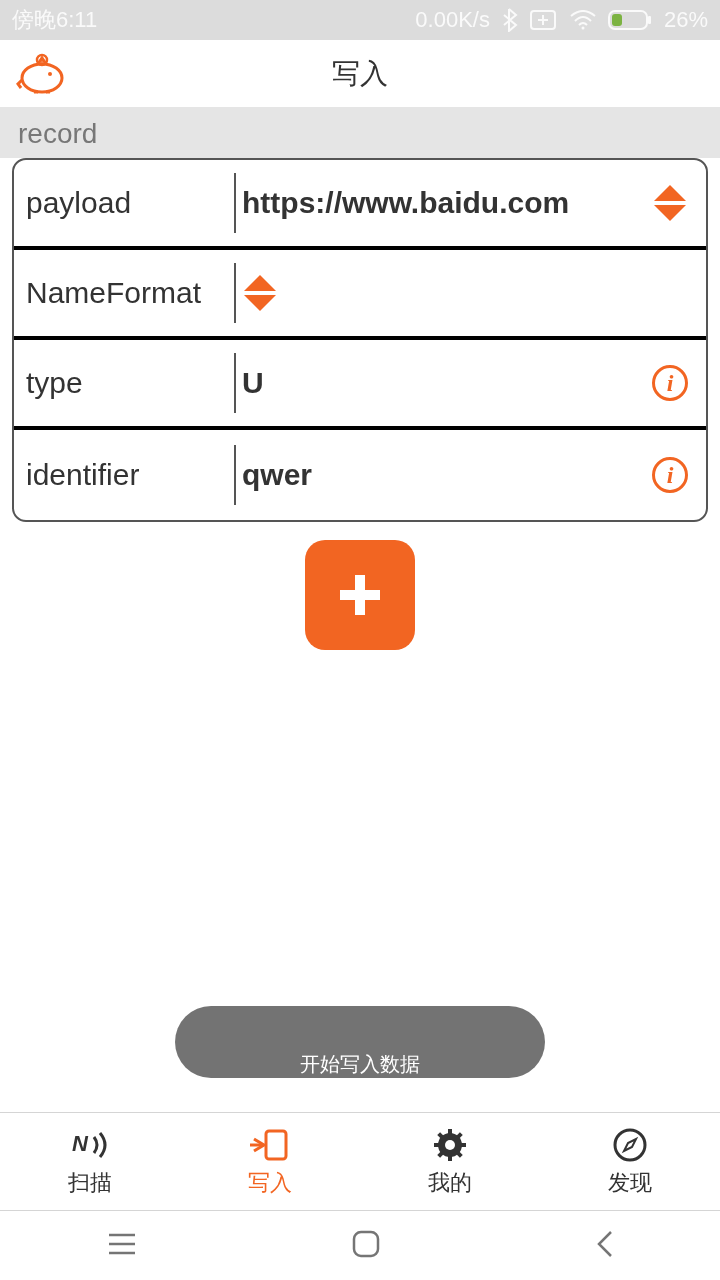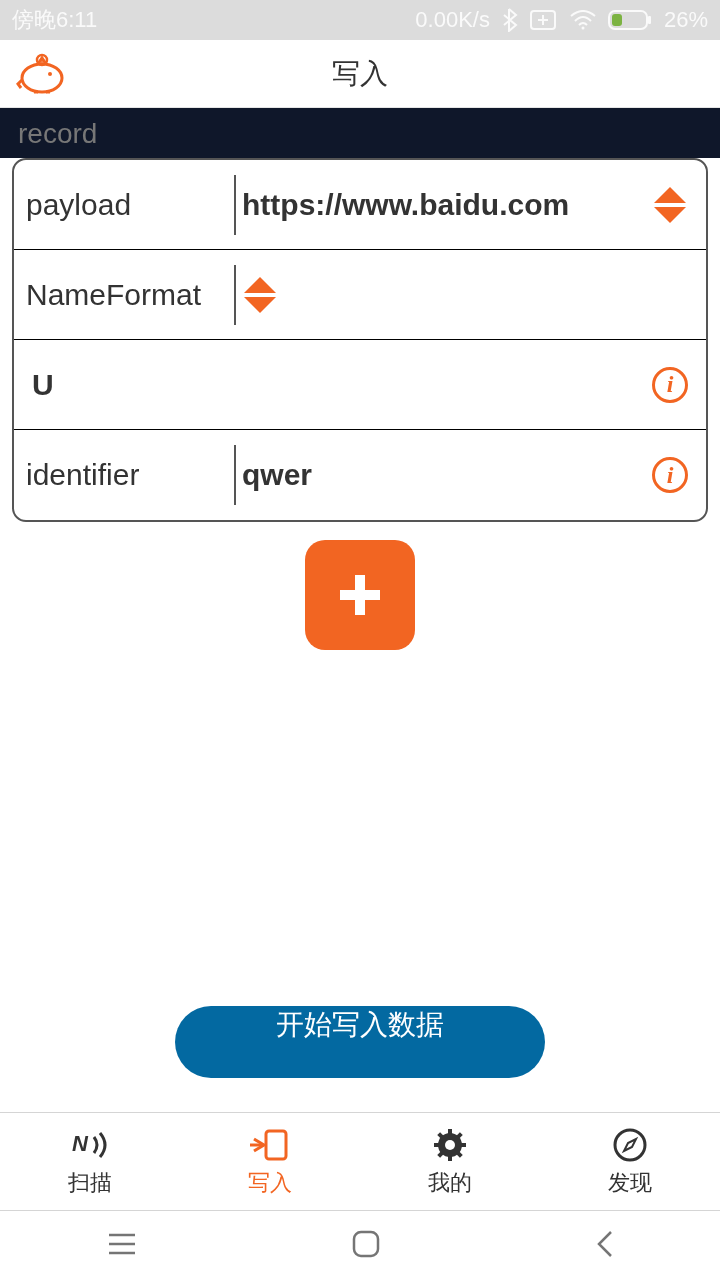--- a/index.html
+++ b/index.html
@@ -7,45 +7,45 @@
 
 .status-bar { height: 40px; background: #dcdcdc; display: flex; align-items: center; justify-content: space-between; padding: 8px 12px; color: #fafafa; font-size: 22px; }
 .status-left { display: flex; align-items: center; gap: 4px; }
 .status-right { display: flex; align-items: center; gap: 12px; }
 .status-right svg { display: block; }
 
 .header { height: 68px; background: #fff; display: flex; align-items: center; justify-content: center; position: relative; border-bottom: 1px solid #e5e5e5; }
 .header-logo { position: absolute; left: 16px; top: 50%; transform: translateY(-50%); }
 .header-title { font-size: 28px; color: #333; font-weight: 400; }
 
-.record-section { background: #0f172a; padding: 10px 18px 8px; }
+.record-section { background: #e5e5e5; padding: 10px 18px 8px; }
 .record-label { font-size: 28px; color: #777; }
 
 .card { margin: 0 12px; border: 2px solid #555; border-radius: 14px; background: #fff; overflow: hidden; }
-.card-row { display: flex; align-items: center; height: 90px; border-bottom: 1px solid #000000; padding: 0 12px; }
+.card-row { display: flex; align-items: center; height: 90px; border-bottom: 4px solid #000000; padding: 0 12px; }
 .card-row:last-child { border-bottom: none; }
 .card-label { width: 210px; font-size: 30px; color: #333; border-right: 2px solid #555; height: 60px; display: flex; align-items: center; }
 .card-value { flex: 1; font-size: 30px; color: #333; padding-left: 6px; font-weight: bold; }
 .card-value.small { font-size: 26px; }
 .card-action { width: 48px; display: flex; justify-content: center; align-items: center; }
 
 .sort-arrows { display: flex; flex-direction: column; gap: 4px; }
 .triangle-up { width: 0; height: 0; border-left: 16px solid transparent; border-right: 16px solid transparent; border-bottom: 16px solid #f26522; }
 .triangle-down { width: 0; height: 0; border-left: 16px solid transparent; border-right: 16px solid transparent; border-top: 16px solid #f26522; }
 
 .info-icon { width: 36px; height: 36px; border: 3px solid #f26522; border-radius: 50%; color: #f26522; font-style: italic; font-family: Georgia, serif; font-size: 24px; display: flex; align-items: center; justify-content: center; font-weight: bold; }
 
 .add-wrap { display: flex; justify-content: center; margin-top: 18px; }
 .add-btn { width: 110px; height: 110px; background: #f26522; border-radius: 20px; display: flex; align-items: center; justify-content: center; }
 .add-btn svg { display: block; }
 
 .main-fill { flex: 1; }
 
 .start-wrap { display: flex; justify-content: center; margin-bottom: 34px; }
-.start-btn { width: 370px; height: 72px; background: #0369a1; border-radius: 36px; color: #fff; font-size: 28px; display: flex; align-items: flex-start; justify-content: center; }
+.start-btn { width: 370px; height: 72px; background: #737373; border-radius: 36px; color: #fff; font-size: 20px; display: flex; align-items: flex-end; justify-content: center; }
 
 .bottom-nav { height: 98px; background: #fff; border-top: 1px solid #d5d5d5; display: flex; }
 .nav-item { flex: 1; display: flex; flex-direction: column; align-items: center; justify-content: center; gap: 4px; color: #333; font-size: 22px; }
 .nav-item.active { color: #f26522; }
 .nav-icon { height: 38px; display: flex; align-items: center; justify-content: center; }
 
 .sys-bar { height: 70px; background: #fff; border-top: 1px solid #d5d5d5; display: flex; align-items: center; justify-content: space-around; }
 </style>
 </head>
 <body>
@@ -111,20 +111,21 @@
   <div class="card-row">
     <div class="card-label">NameFormat</div>
     <div class="card-action">
       <div class="sort-arrows">
           <div class="triangle-up"></div>
           <div class="triangle-down"></div>
         </div>
     </div>
   </div>
   <div class="card-row">
+    <div class="card-label">type</div>
     <div class="card-value">U</div>
     <div class="card-action">
         <div class="info-icon">i</div>
       </div>
   </div>
   <div class="card-row">
     <div class="card-label">identifier</div>
     <div class="card-value">qwer</div>
     <div class="card-action">
         <div class="info-icon">i</div>

